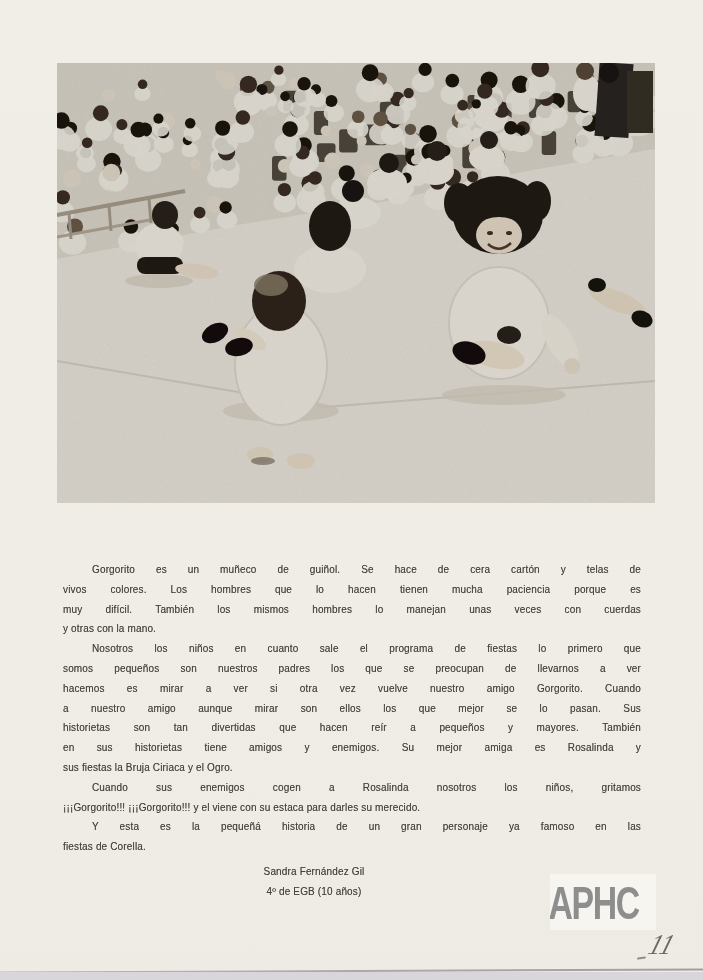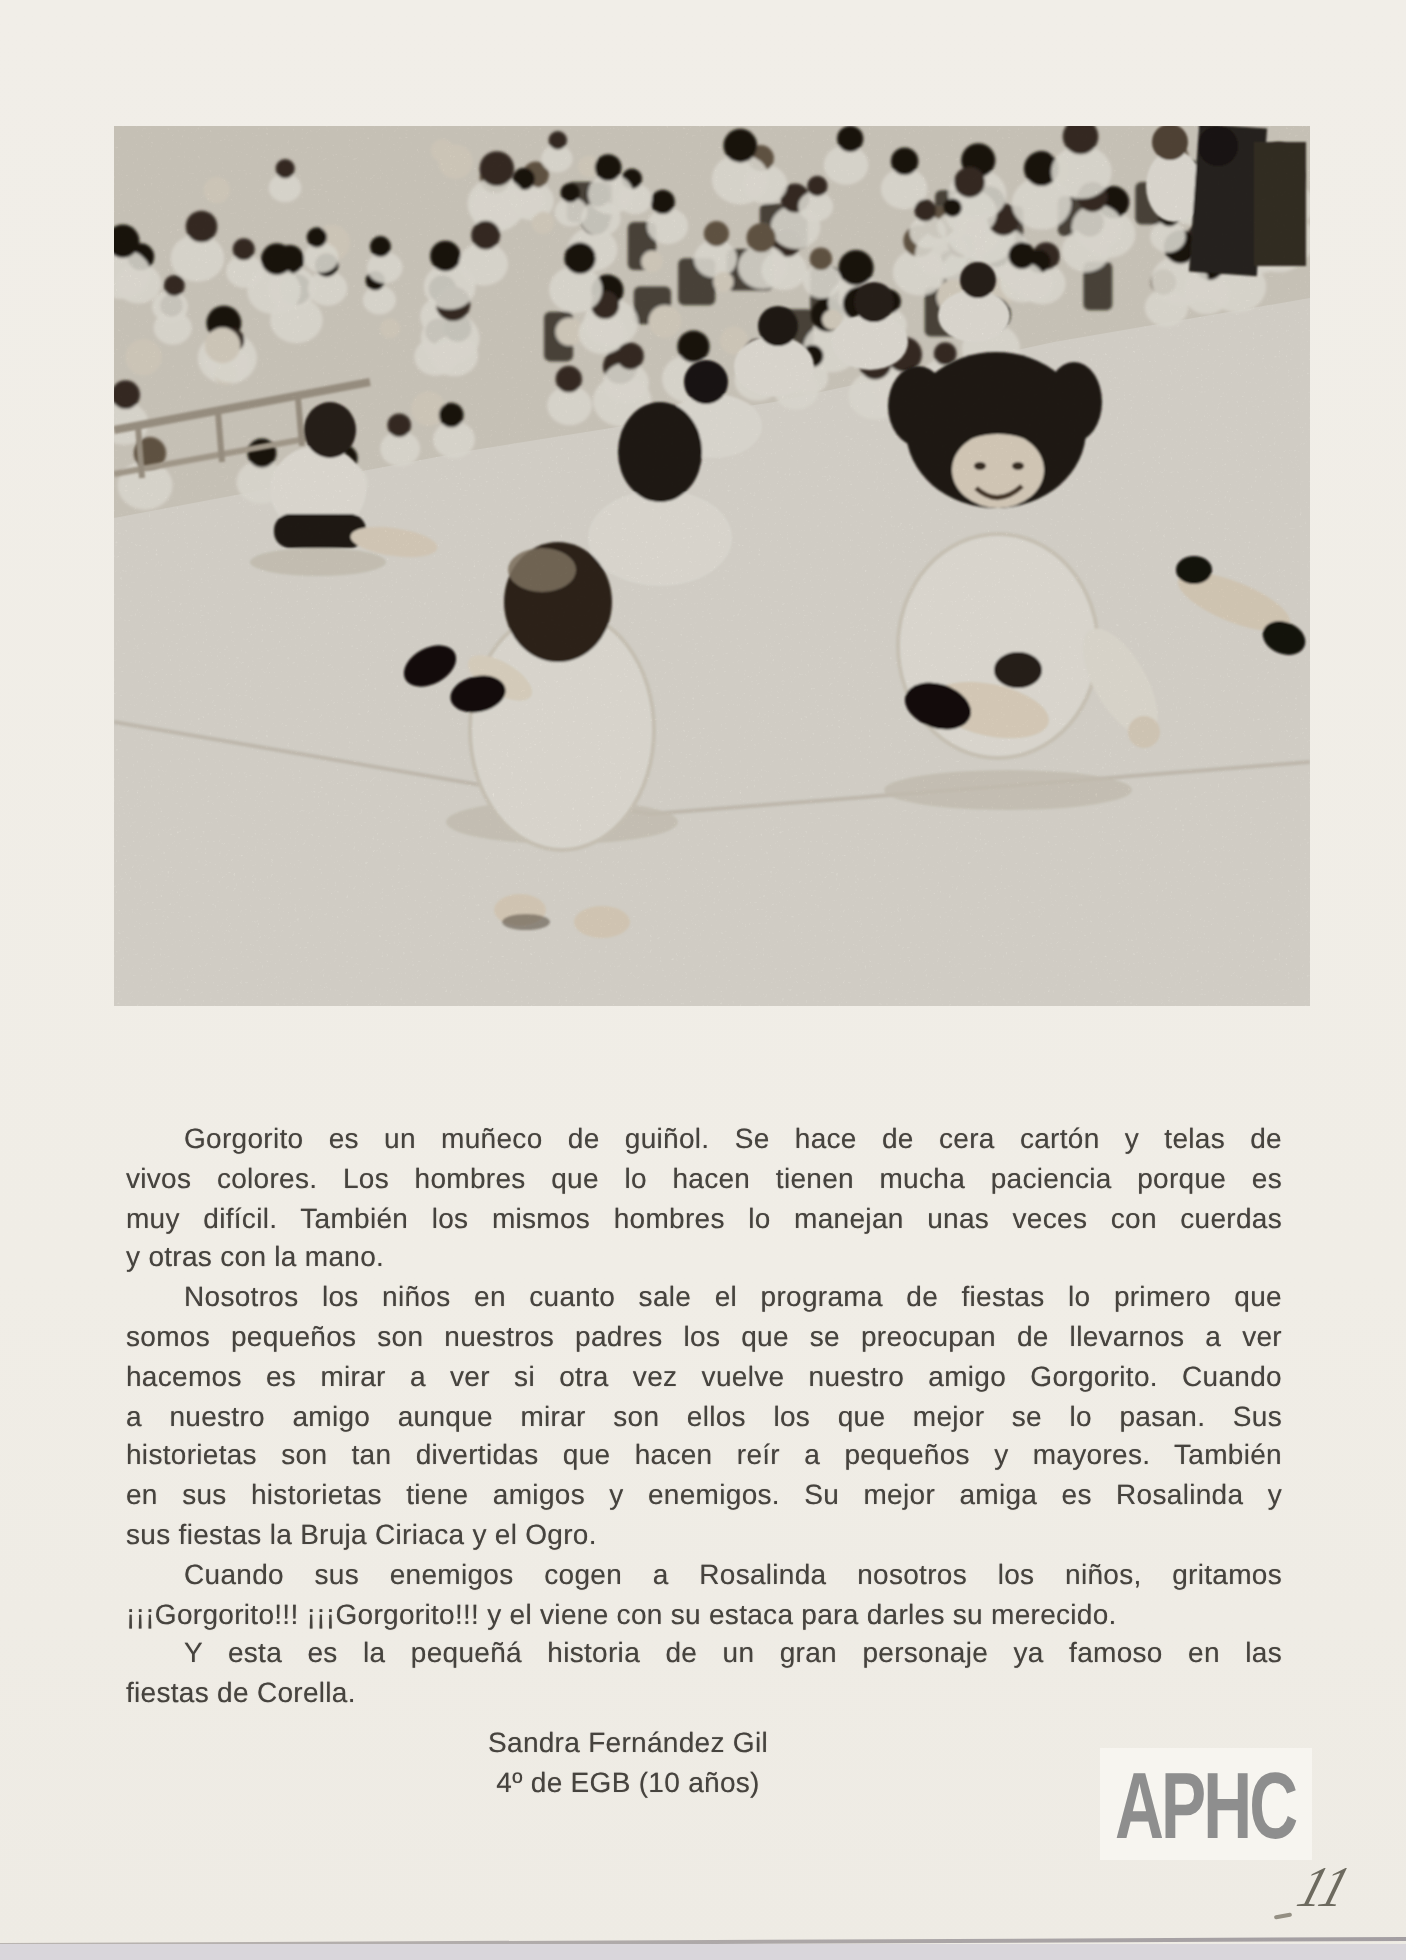--- a/index.html
+++ b/index.html
@@ -5,31 +5,31 @@
   html,body{margin:0;padding:0;}
   .screen{
     position:relative;width:703px;height:980px;overflow:hidden;
     background:linear-gradient(180deg,#f1eee8 0%,#f0ede6 65%,#eeebe4 100%);
     font-family:"Liberation Sans",sans-serif;
   }
   .photo-wrap{position:absolute;left:57px;top:63px;width:598px;height:440px;}
   .photo-wrap svg{display:block;width:100%;height:100%;}
   .article{position:absolute;left:63px;top:560px;width:578px;}
   .line{
-    line-height:19.8px;font-size:14px;color:#46433e;letter-spacing:.15px;
+    line-height:19.8px;font-size:10px;color:#46433e;letter-spacing:.15px;
     text-shadow:0 0 .4px rgba(70,64,58,.55);
   }
   .just{text-align:justify;text-align-last:justify;}
   .ind{padding-left:29px;}
   .center{text-align:left;margin-right:76px;}
   .by{text-align:center;margin-right:76px;}
   .by-first{margin-top:5px;}
   .watermark{
     position:absolute;left:550px;top:874px;width:106px;height:56px;
-    background:#f7f5f0;display:flex;align-items:center;justify-content:center;overflow:hidden;
+    background:#f7f5f0;display:flex;align-items:center;justify-content:flex-end;overflow:hidden;
   }
   .watermark span{
     font-weight:bold;font-size:47px;color:#8e8e8e;letter-spacing:-2px;
     transform:scaleX(.72);white-space:nowrap;
   }
   .pagenum{
     position:absolute;left:650px;top:931px;
     font-family:"Liberation Serif",serif;font-style:italic;font-weight:400;
     font-size:25px;color:#6d6a5f;transform:skewX(-18deg) scaleY(1.15);
   }

